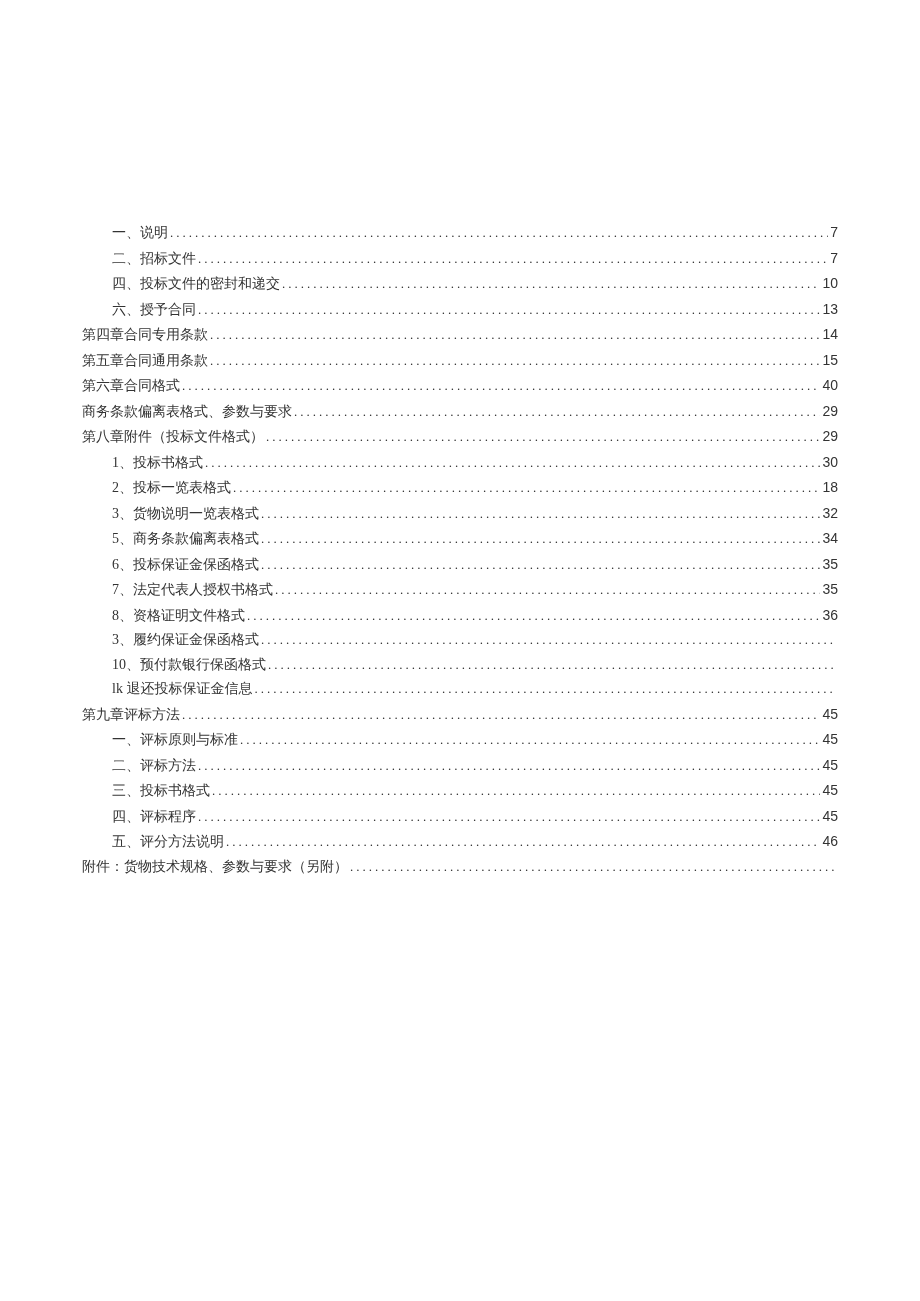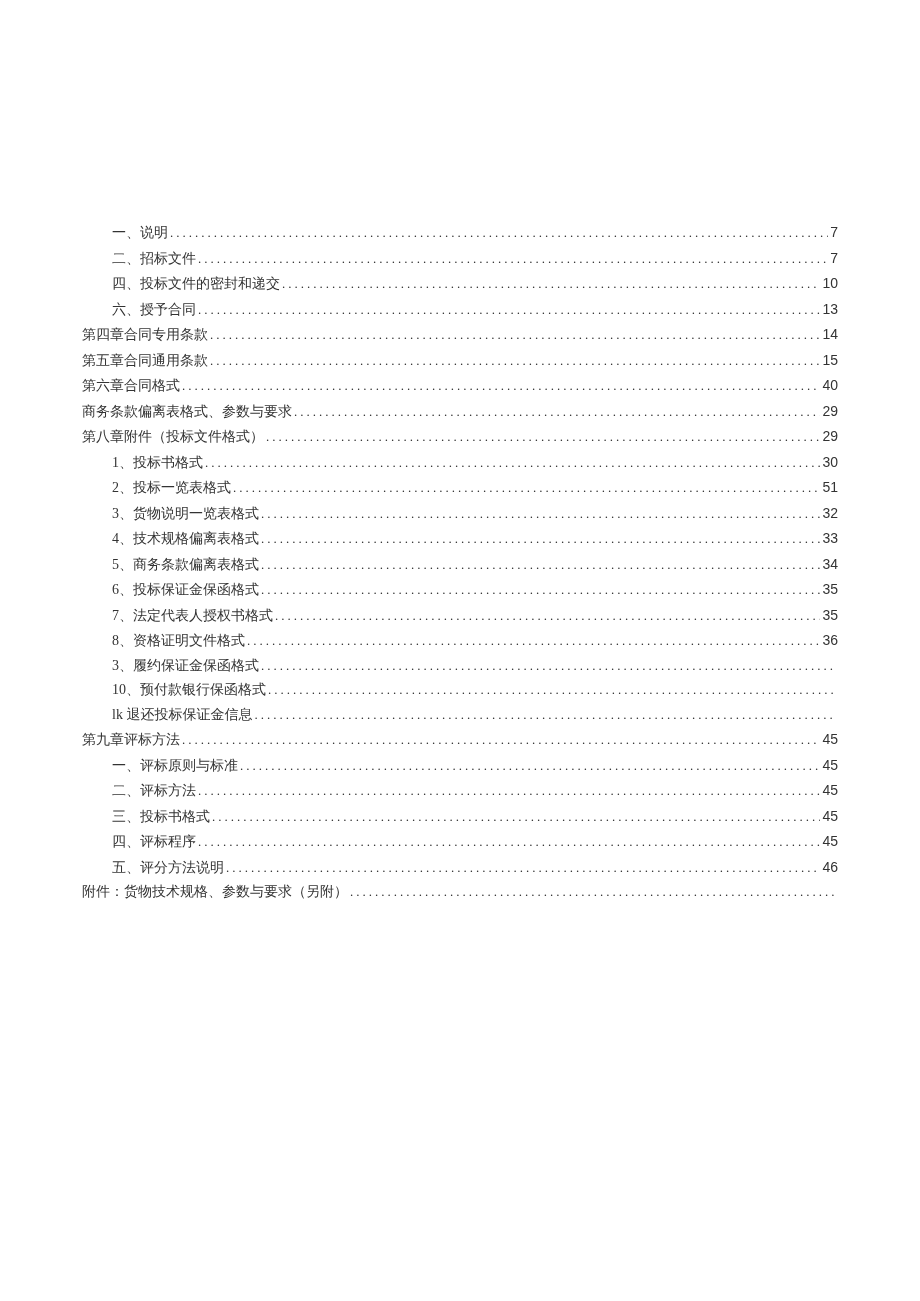--- a/index.html
+++ b/index.html
@@ -105,31 +105,26 @@
       <span class="toc-page">29</span>
     </div>
     <div class="toc-entry level-2">
       <span class="toc-label">1、投标书格式</span>
       <span class="toc-dots"></span>
       <span class="toc-page">30</span>
     </div>
     <div class="toc-entry level-2">
       <span class="toc-label">2、投标一览表格式</span>
       <span class="toc-dots"></span>
-      <span class="toc-page">51</span>
+      <span class="toc-page">18</span>
     </div>
     <div class="toc-entry level-2">
       <span class="toc-label">3、货物说明一览表格式</span>
       <span class="toc-dots"></span>
       <span class="toc-page">32</span>
-    </div>
-    <div class="toc-entry level-2">
-      <span class="toc-label">4、技术规格偏离表格式</span>
-      <span class="toc-dots"></span>
-      <span class="toc-page">33</span>
     </div>
     <div class="toc-entry level-2">
       <span class="toc-label">5、商务条款偏离表格式</span>
       <span class="toc-dots"></span>
       <span class="toc-page">34</span>
     </div>
     <div class="toc-entry level-2">
       <span class="toc-label">6、投标保证金保函格式</span>
       <span class="toc-dots"></span>
       <span class="toc-page">35</span>

